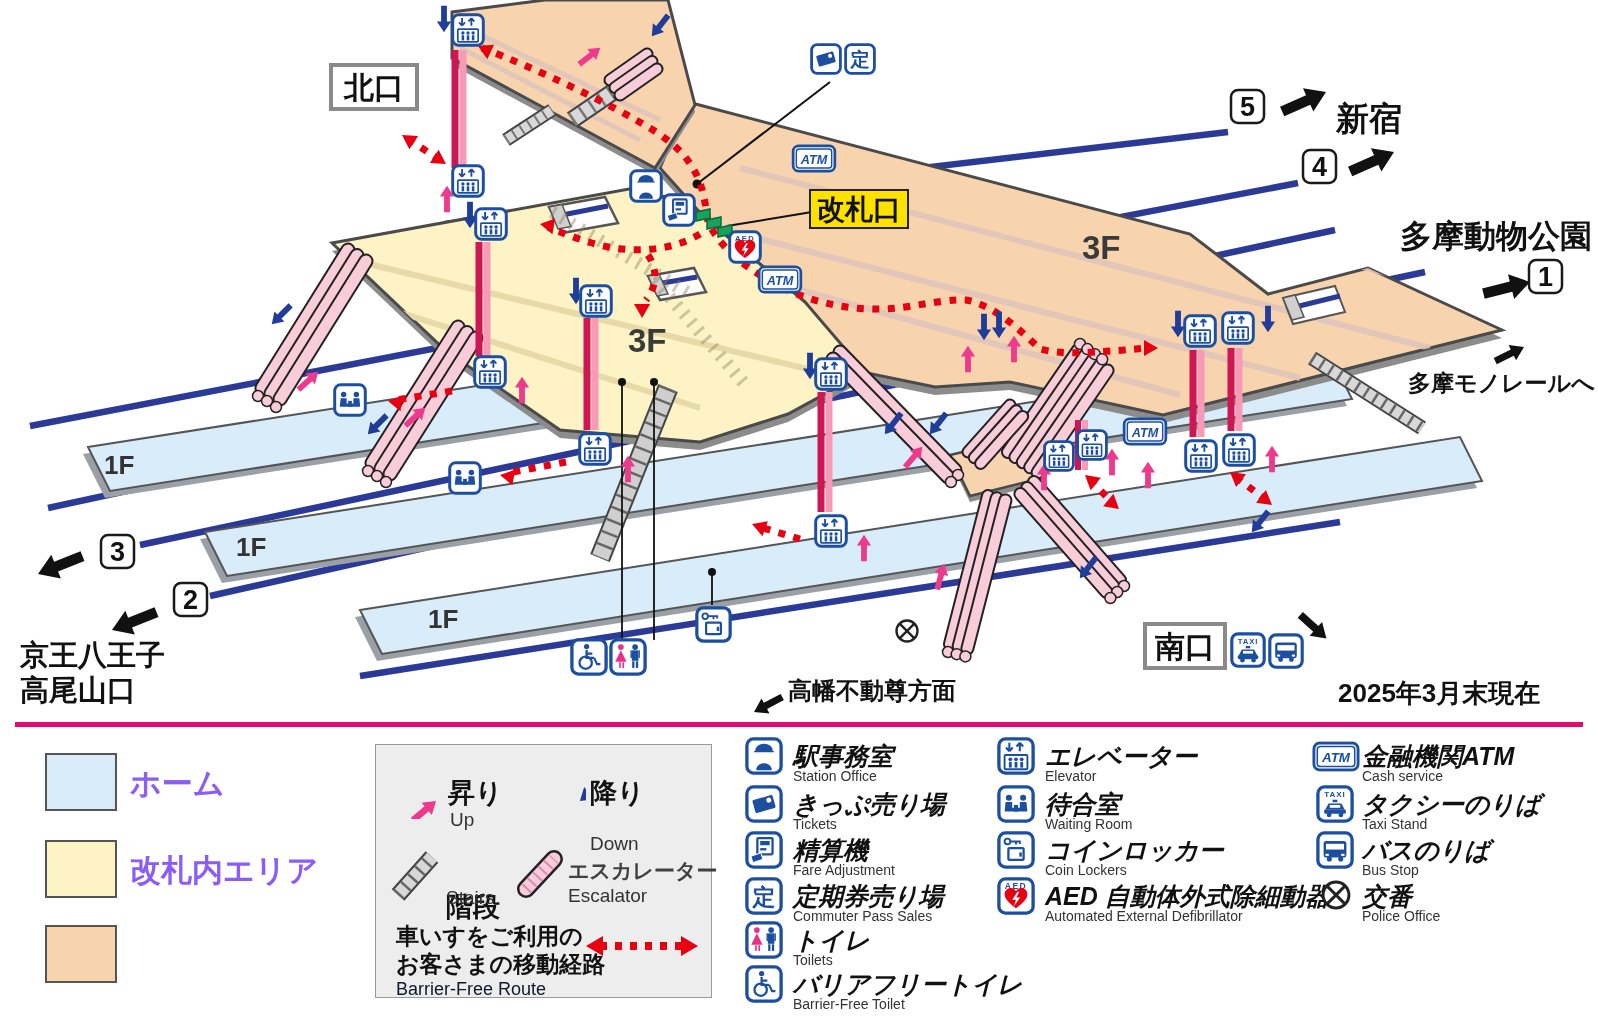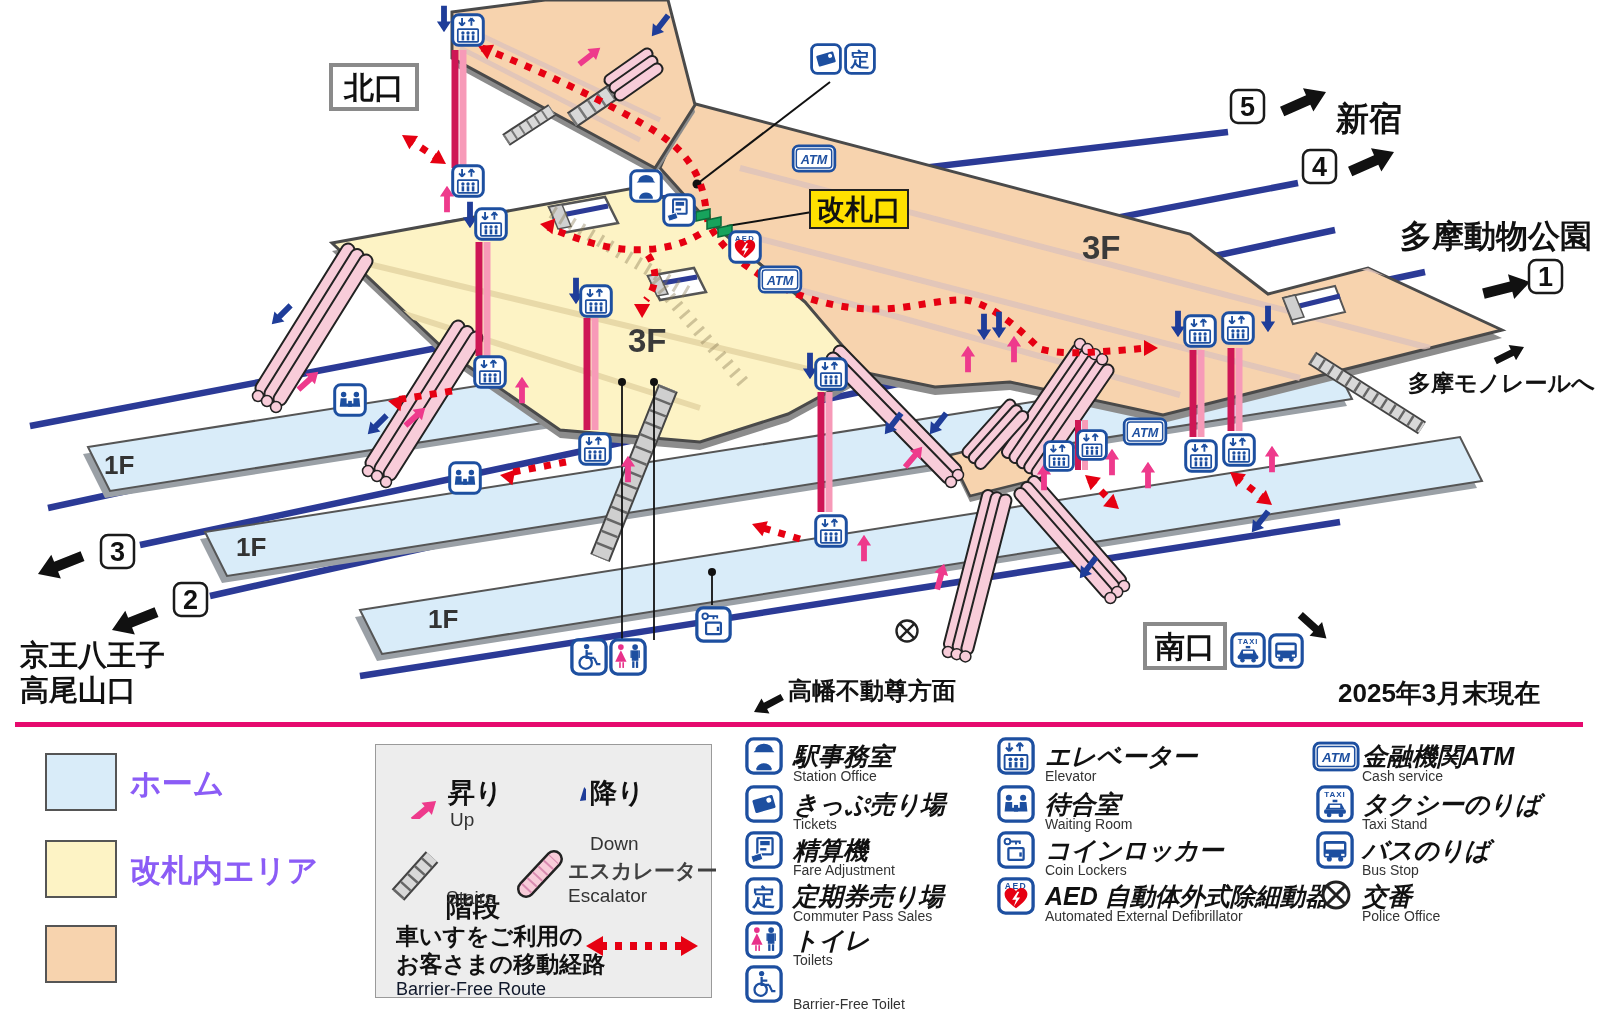--- a/index.html
+++ b/index.html
@@ -589,20 +589,21 @@
 <div class="abs fjp" style="left:793px;top:880px;">定期券売り場</div>
 <div class="abs fen" style="left:793px;top:908px;">Commuter Pass Sales</div>
 <svg class="abs" style="left:745px;top:921px;" width="38" height="38" viewBox="0 0 40 40">
       <use href="#sym-toilets" width="40" height="40"></use>
     </svg>
 <div class="abs fjp" style="left:793px;top:924px;">トイレ</div>
 <div class="abs fen" style="left:793px;top:952px;">Toilets</div>
 <svg class="abs" style="left:745px;top:965px;" width="38" height="38" viewBox="0 0 40 40">
       <use href="#sym-bf" width="40" height="40"></use>
     </svg>
+<div class="abs fjp" style="left:793px;top:968px;">バリアフリートイレ</div>
 <div class="abs fen" style="left:793px;top:996px;">Barrier-Free Toilet</div>
 
 
 <svg class="abs" style="left:997px;top:737px;" width="38" height="38" viewBox="0 0 40 40">
       <use href="#sym-elevator" width="40" height="40"></use>
     </svg>
 <div class="abs fjp" style="left:1045px;top:740px;">エレベーター</div>
 <div class="abs fen" style="left:1045px;top:768px;">Elevator</div>
 <svg class="abs" style="left:997px;top:785px;" width="38" height="38" viewBox="0 0 40 40">
       <use href="#sym-waiting" width="40" height="40"></use>

